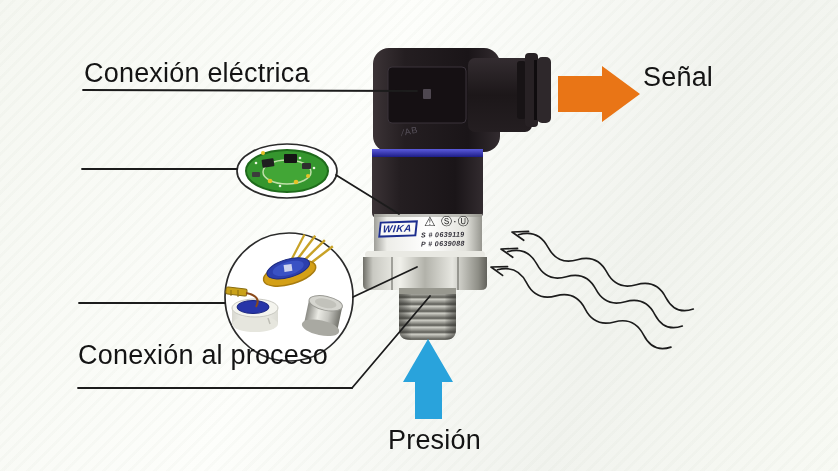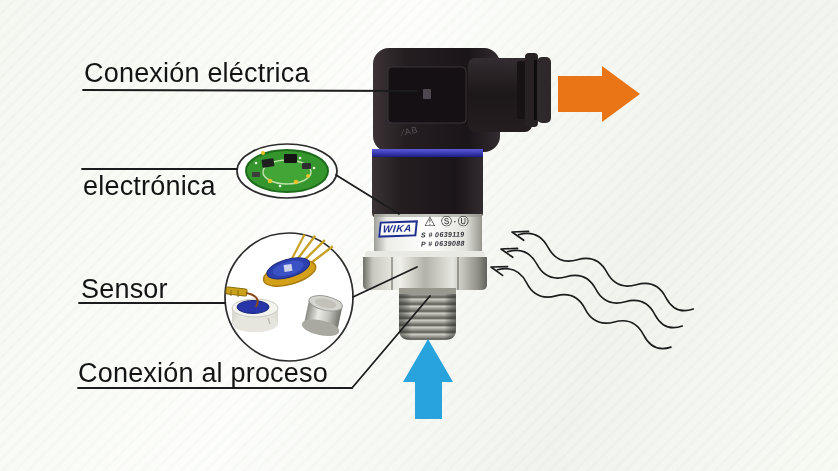--- a/index.html
+++ b/index.html
@@ -204,23 +204,23 @@
         <path class="wave" d="M7 0 q 16 -13 32 0 t 32 0 t 32 0 t 32 0 t 32 0 t 30 0"></path>
         <path class="wavehead" d="M15 -7 L0 0 L14 3"></path>
       </g>
     </g>
 
     <polygon points="558,76 602,76 602,66 640,94 602,122 602,112 558,112" fill="#e97516"></polygon>
     <polygon points="428,339 453,382 442,382 442,419 415,419 415,382 403,382" fill="#29a3dc"></polygon>
   </svg>
 
   <div class="lbl" style="left:84px;top:58px">Conexión eléctrica</div>
-  <div class="lbl" style="left:83px;top:171px">electrónica</div>
-  <div class="lbl" style="left:81px;top:274px">Sensor</div>
-  <div class="lbl" style="left:78px;top:358px">Conexión al proceso</div>
+  <div class="lbl" style="left:78px;top:340px">Conexión al proceso</div>
+  <div class="lbl" style="left:643px;top:62px">Señal</div>
+  <div class="lbl" style="left:388px;top:425px">Presión</div>
 
   <div class="wika-logo">WIKA</div>
   <div class="warn">⚠</div>
   <div class="certs">Ⓢ·Ⓤ</div>
   <div class="serial" style="left:421px;top:231px">S # 0639119</div>
   <div class="serial" style="left:421px;top:240px">P # 0639088</div>
   <div class="ab-mark">∕AB</div>
 
 </div>
 

